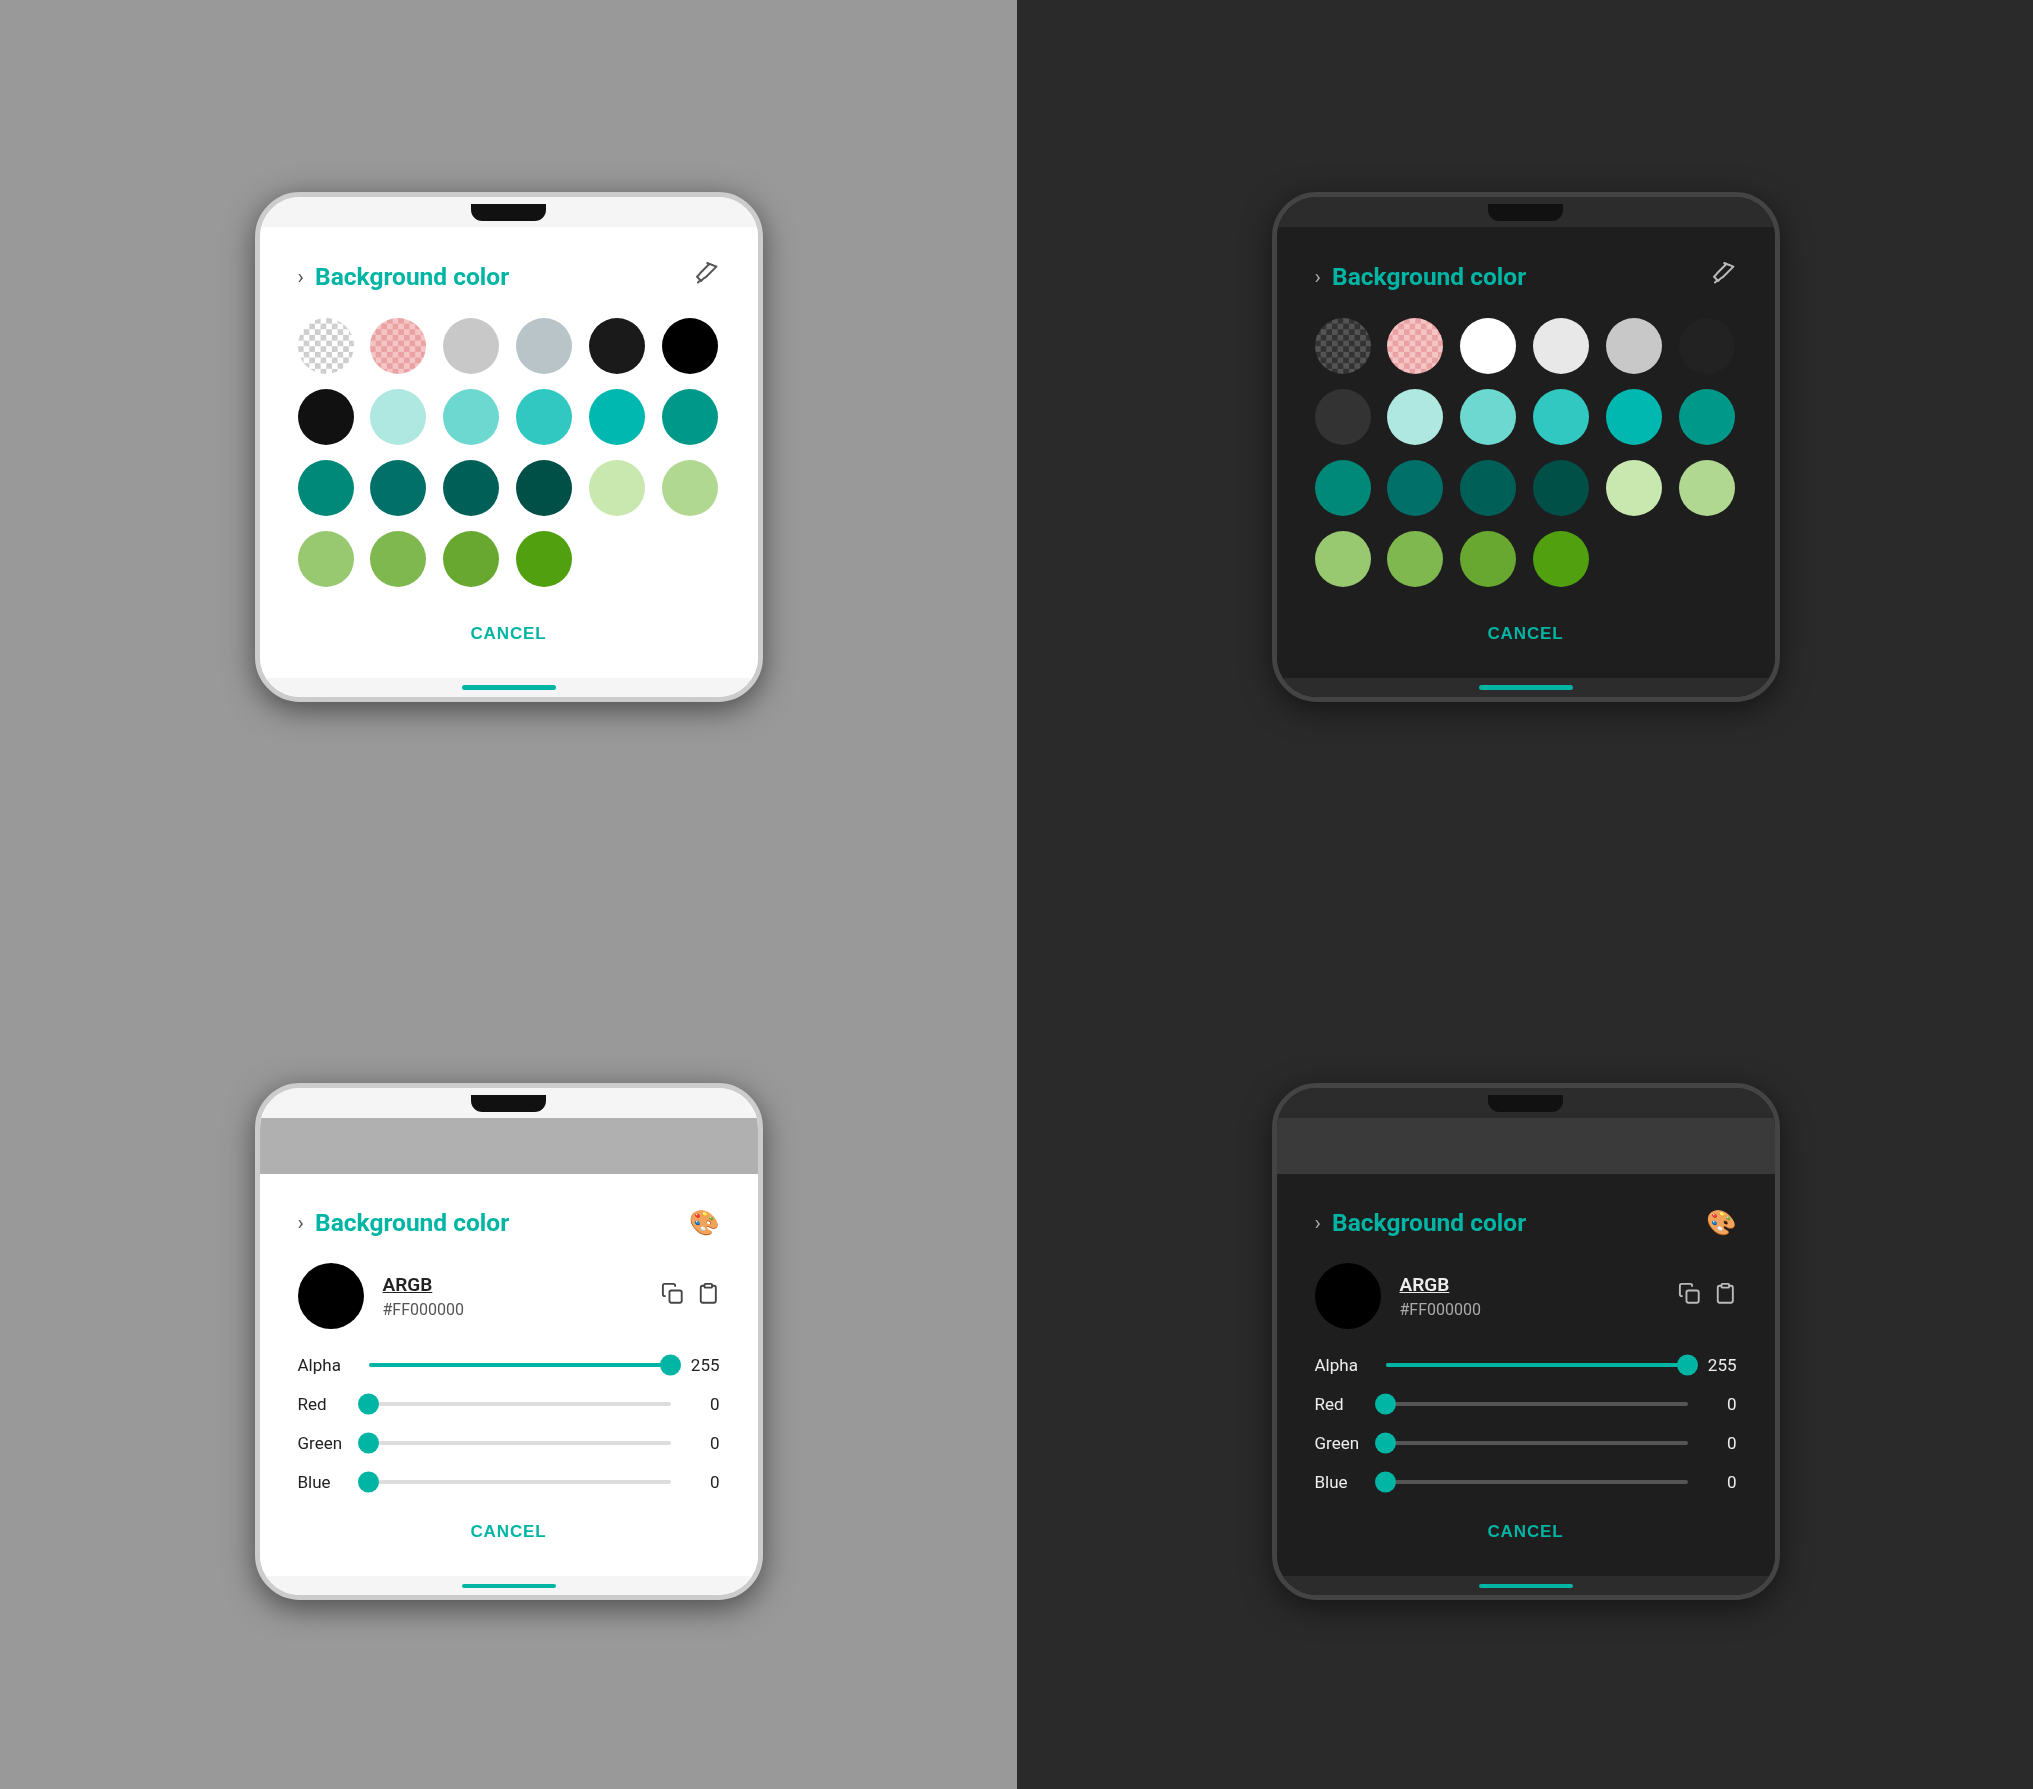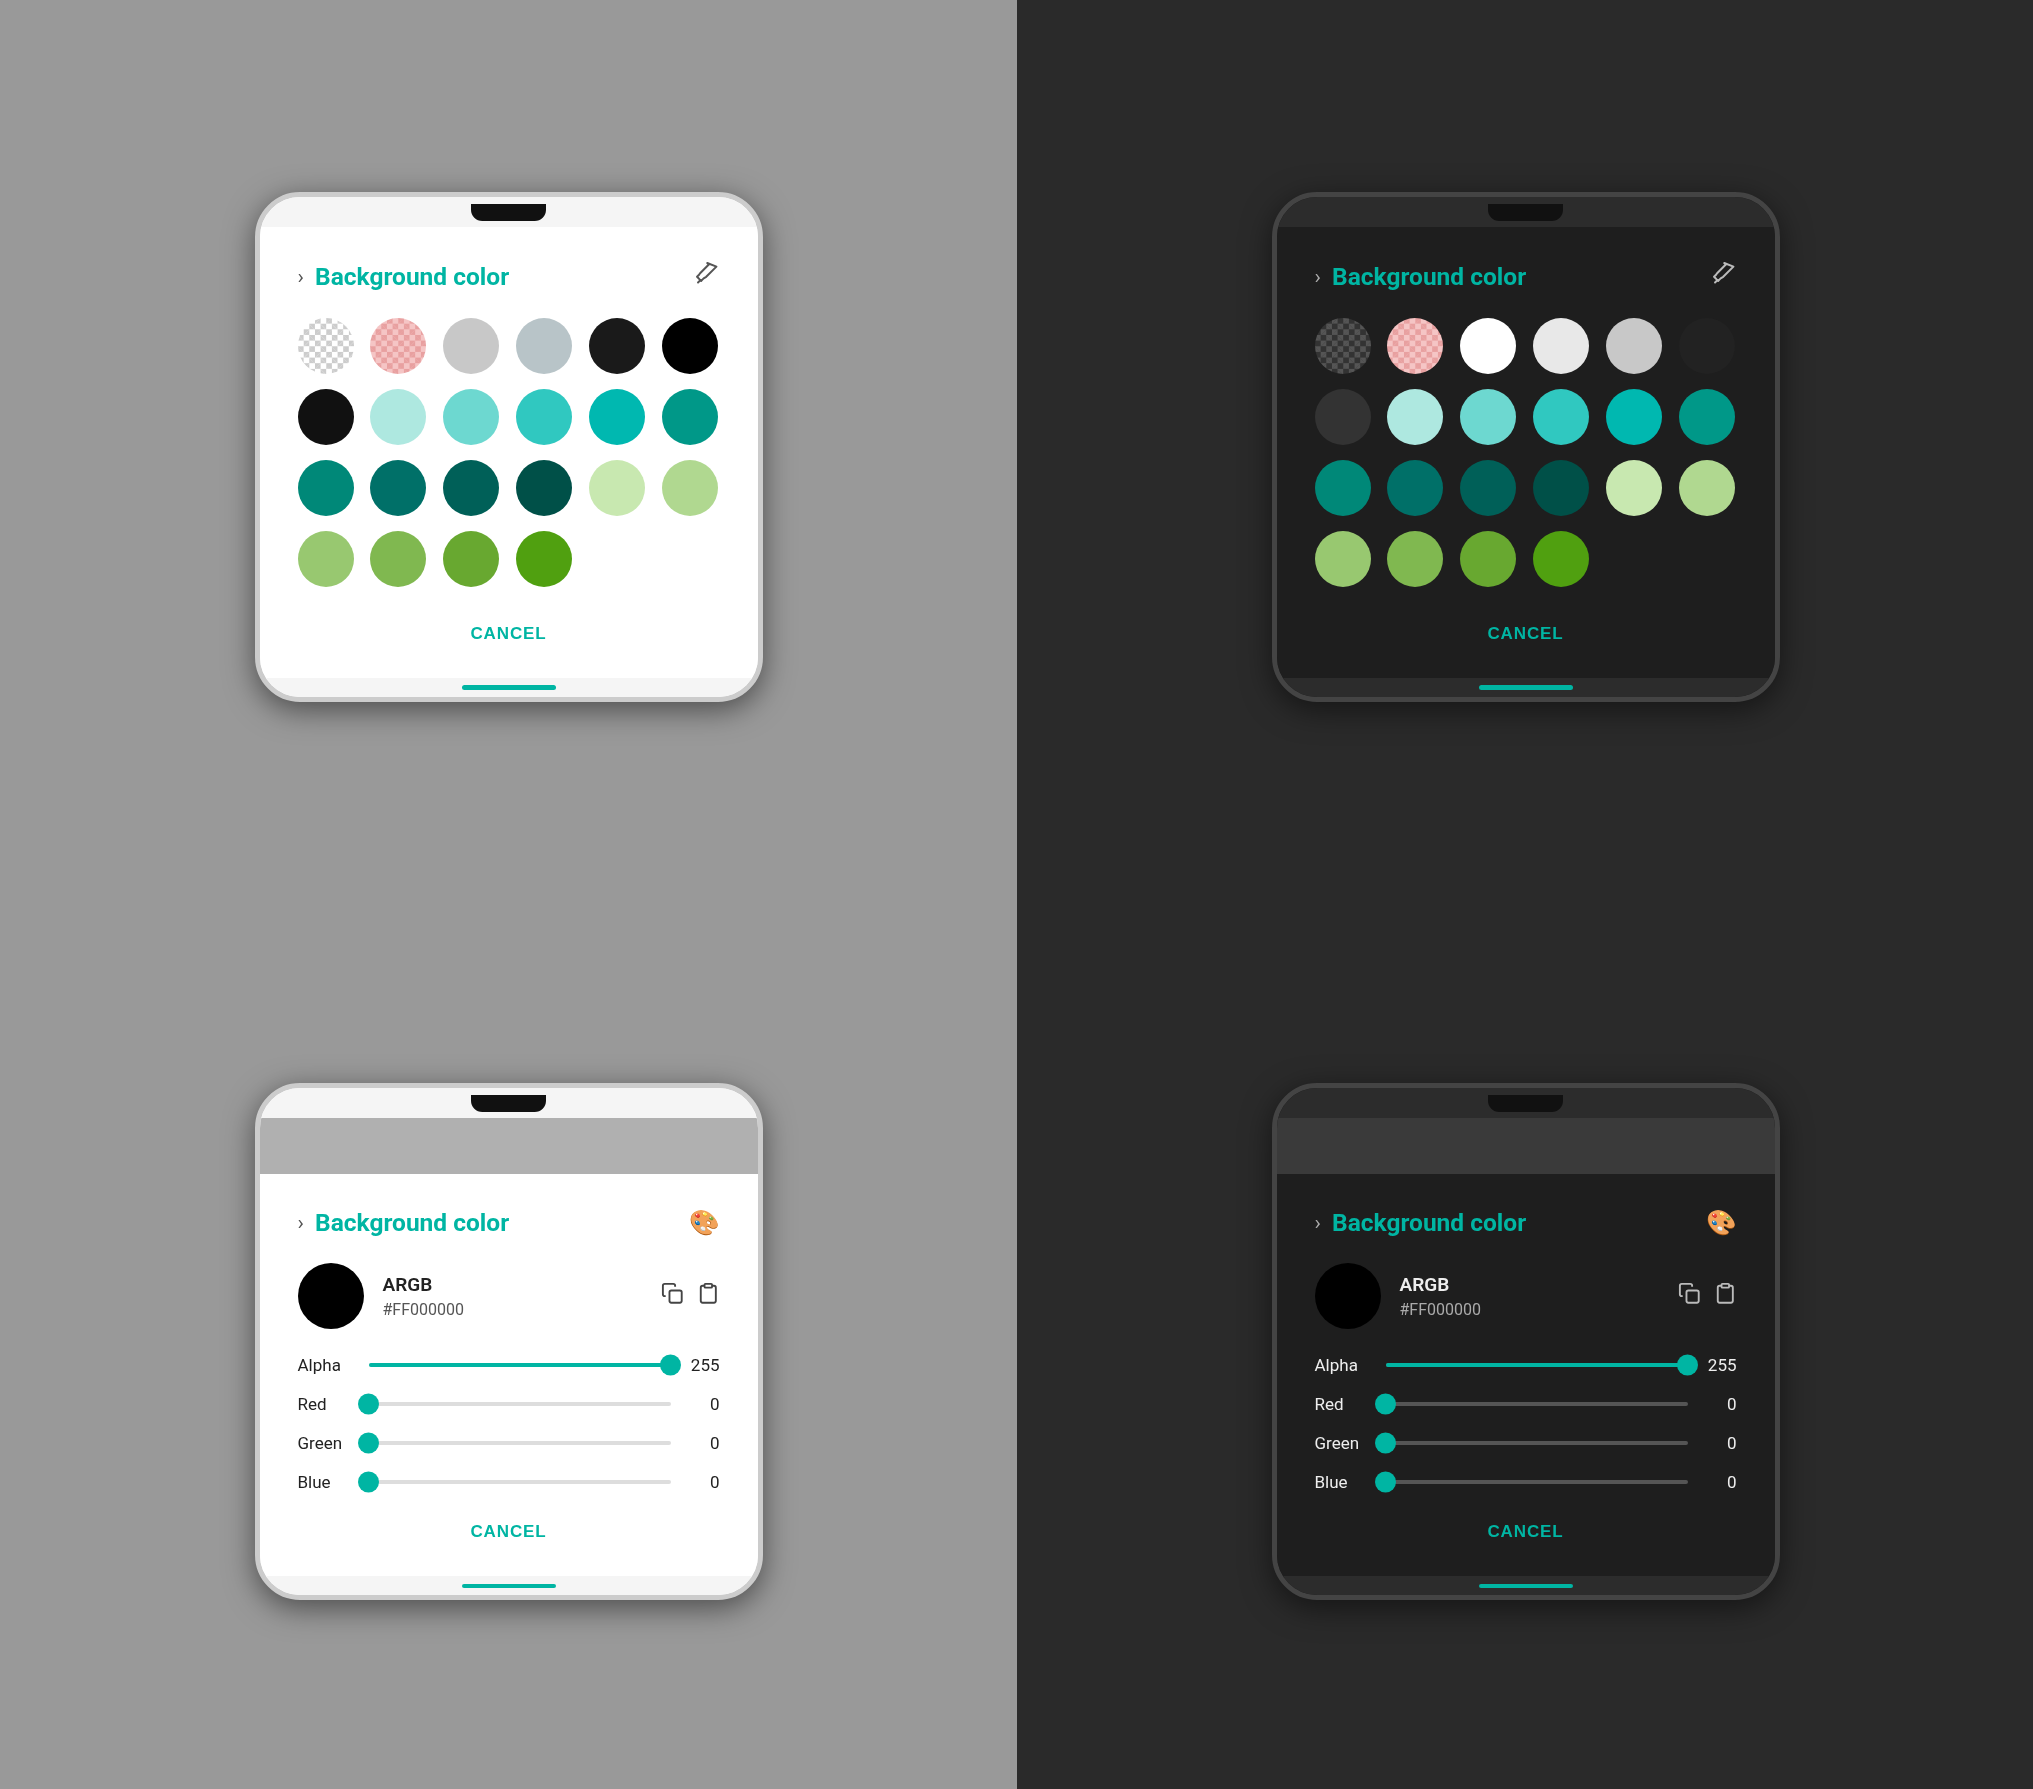--- a/index.html
+++ b/index.html
@@ -195,20 +195,21 @@
       flex-shrink: 0;
     }
 
     .argb-info {
       flex: 1;
     }
 
     .argb-label {
       font-size: 19px;
       font-weight: 600;
+      text-decoration: underline;
     }
     .phone.light .argb-label { color: #222; }
     .phone.dark .argb-label { color: #eee; }
 
     .argb-value {
       font-size: 16px;
       margin-top: 3.8px;
     }
     .phone.light .argb-value { color: #555; }
     .phone.dark .argb-value { color: #aaa; }

